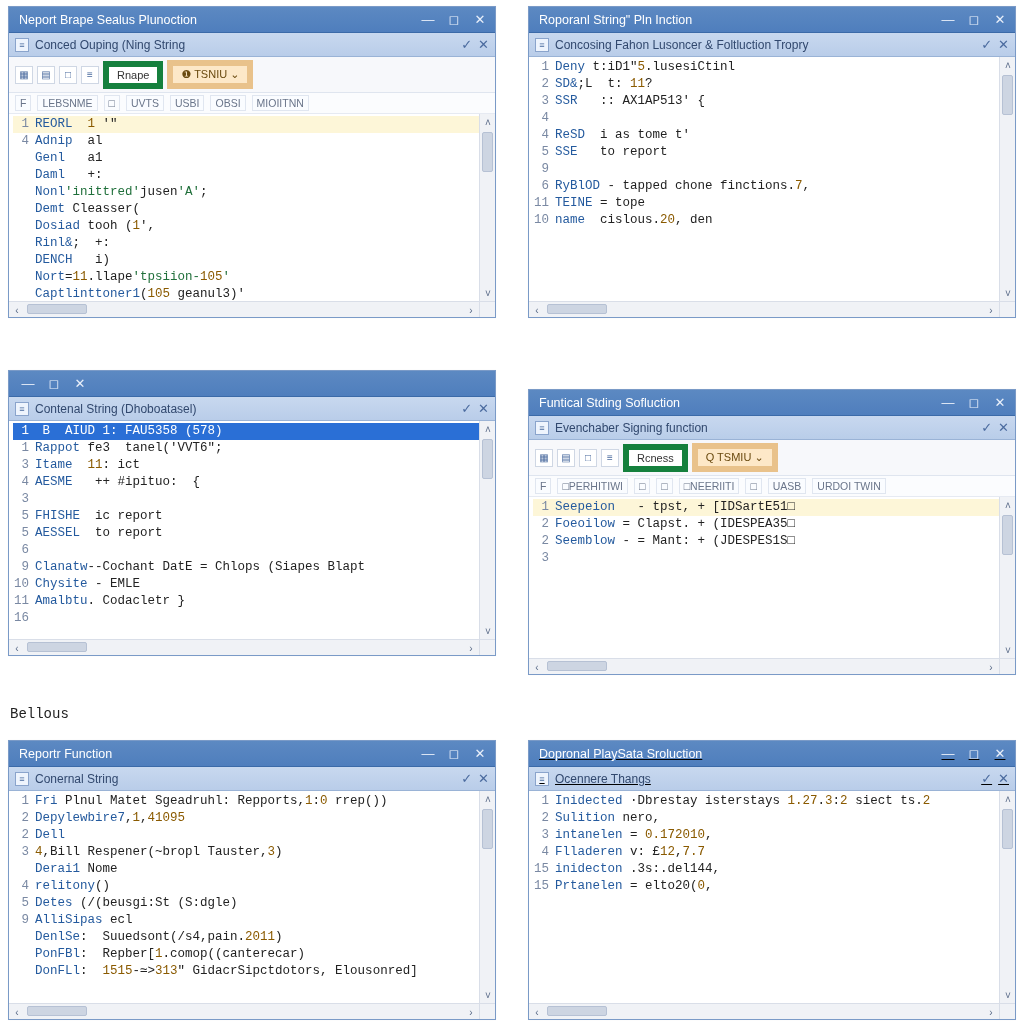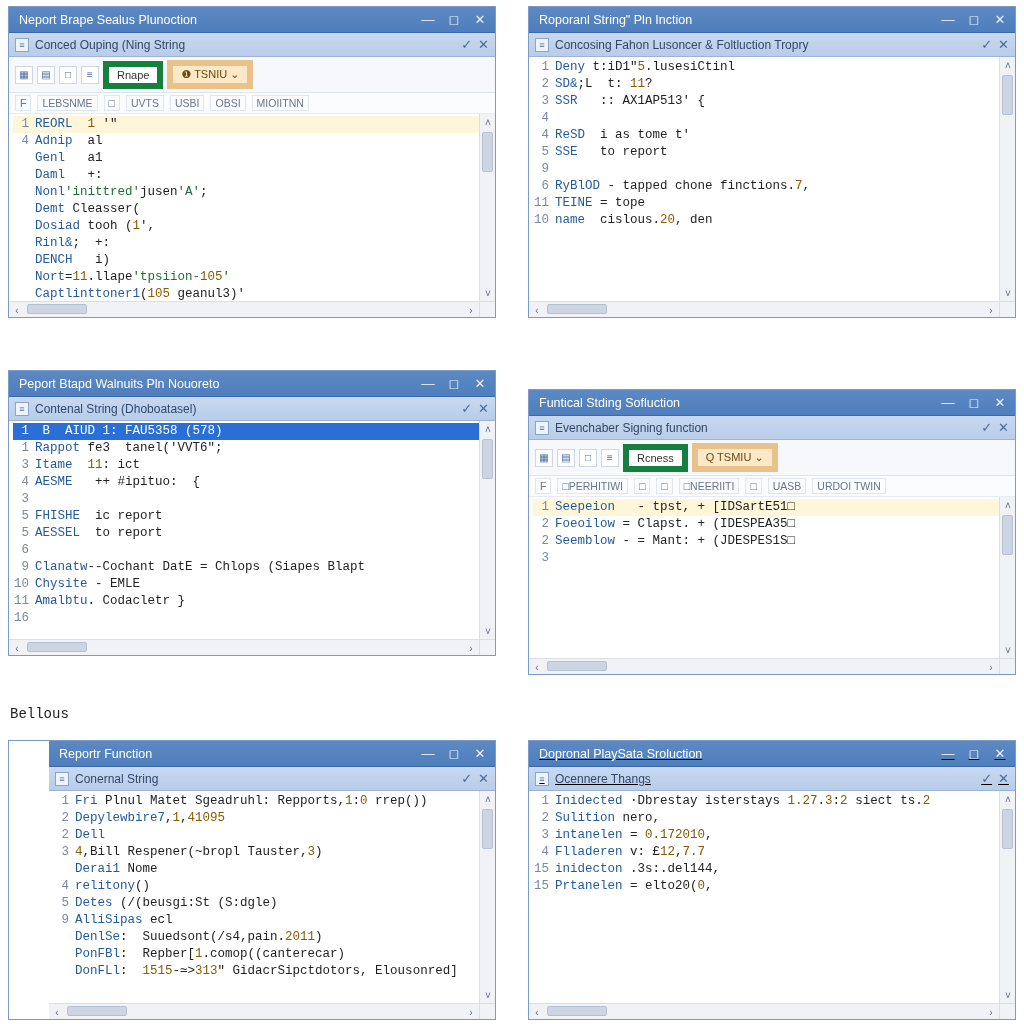--- a/index.html
+++ b/index.html
@@ -287,21 +287,20 @@
           <div class="arrow">‹</div>
           <div class="thumb"></div>
           <div style="flex:1"></div>
           <div class="arrow">›</div>
         </div>
         <div class="scroll-corner"></div>
       </div>
     </div>
     <div class="window" style="left: 8px; top: 370px; width: 488px; height: 286px;">
       <div class="titlebar">
-        <span class="title">Peport Btapd Walnuits Pln Nouoreto</span>
         <div class="winctrl">
           <span>—</span>
           <span>◻</span>
           <span>✕</span>
         </div>
       </div>
       <div class="subbar">
         <span class="sub-icon">≡</span>
         <span class="sub-title">Contenal String (Dhoboatasel)</span>
         <div class="sub-actions">
@@ -389,21 +388,21 @@
         </div>
         <div class="scroll-h">
           <div class="arrow">‹</div>
           <div class="thumb"></div>
           <div style="flex:1"></div>
           <div class="arrow">›</div>
         </div>
         <div class="scroll-corner"></div>
       </div>
     </div>
-    <div class="window" style="left: 8px; top: 740px; width: 488px; height: 280px; padding-left: 40px;">
+    <div class="window" style="left: 8px; top: 740px; width: 488px; height: 280px;">
       <div class="titlebar">
         <span class="title">Reportr Function</span>
         <div class="winctrl">
           <span>—</span>
           <span>◻</span>
           <span>✕</span>
         </div>
       </div>
       <div class="subbar">
         <span class="sub-icon">≡</span>

